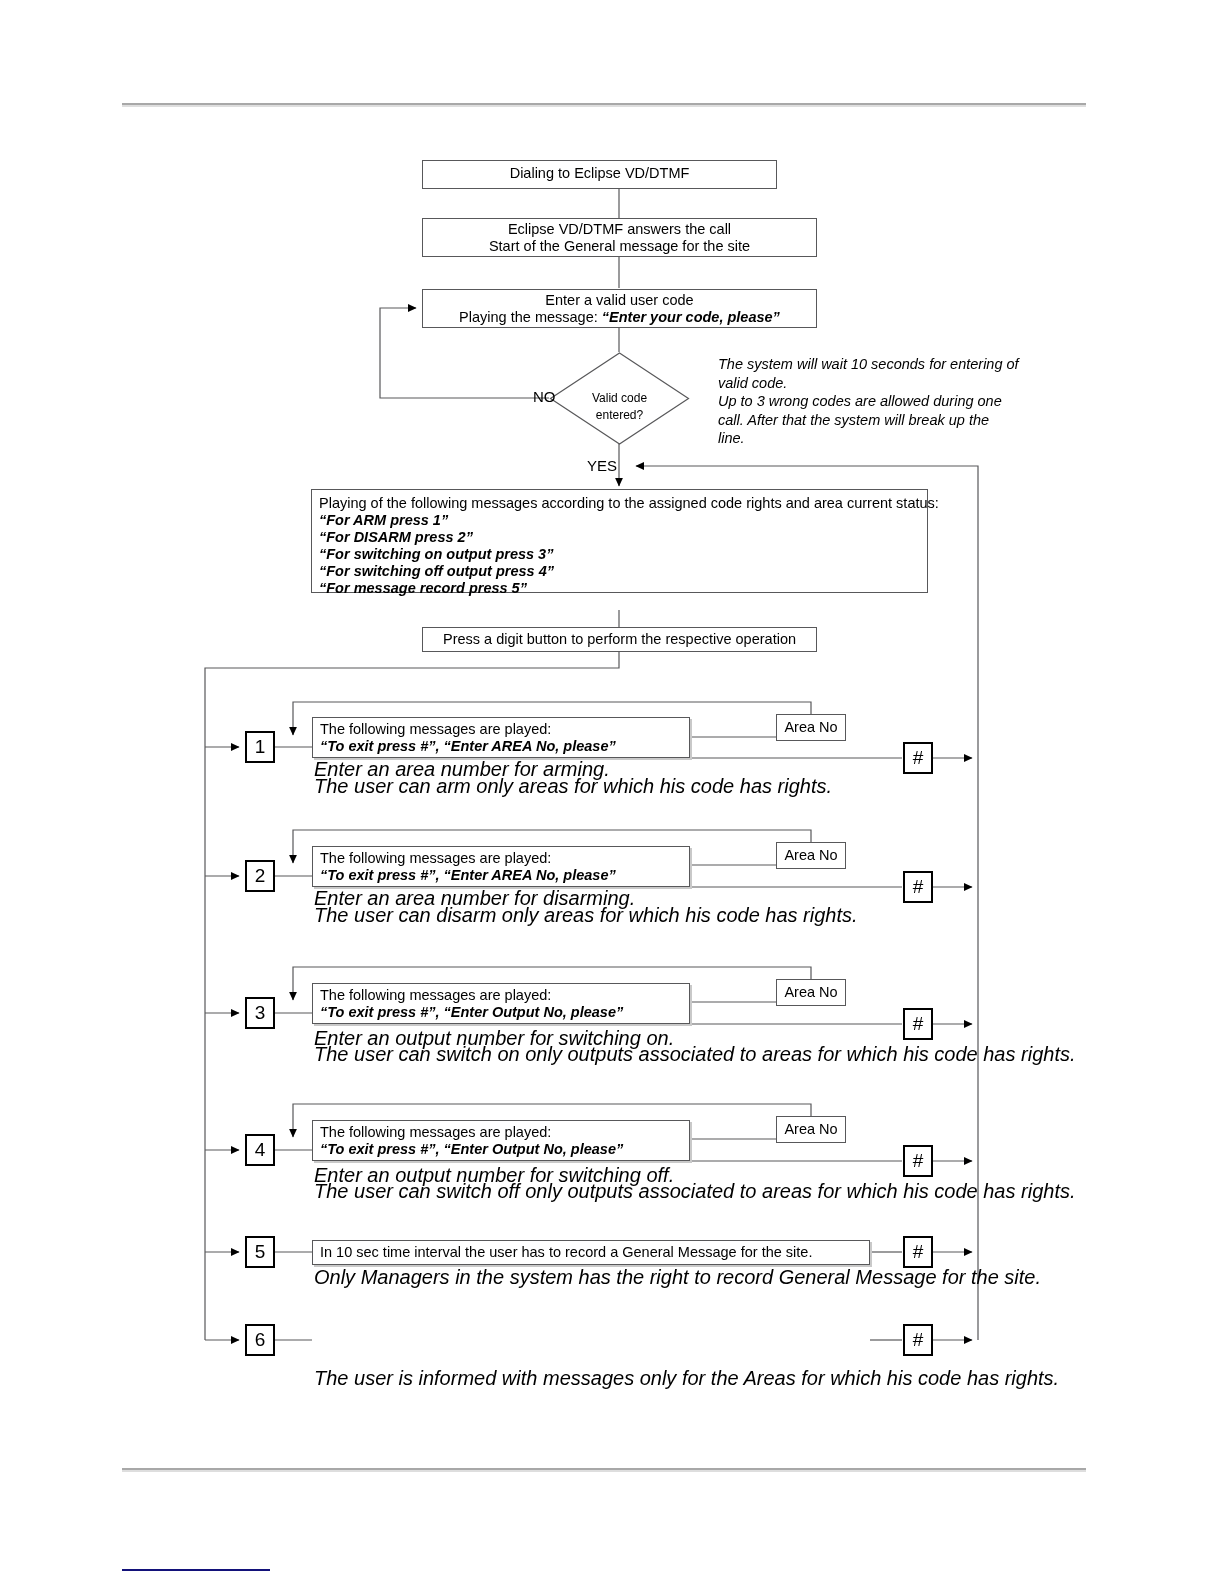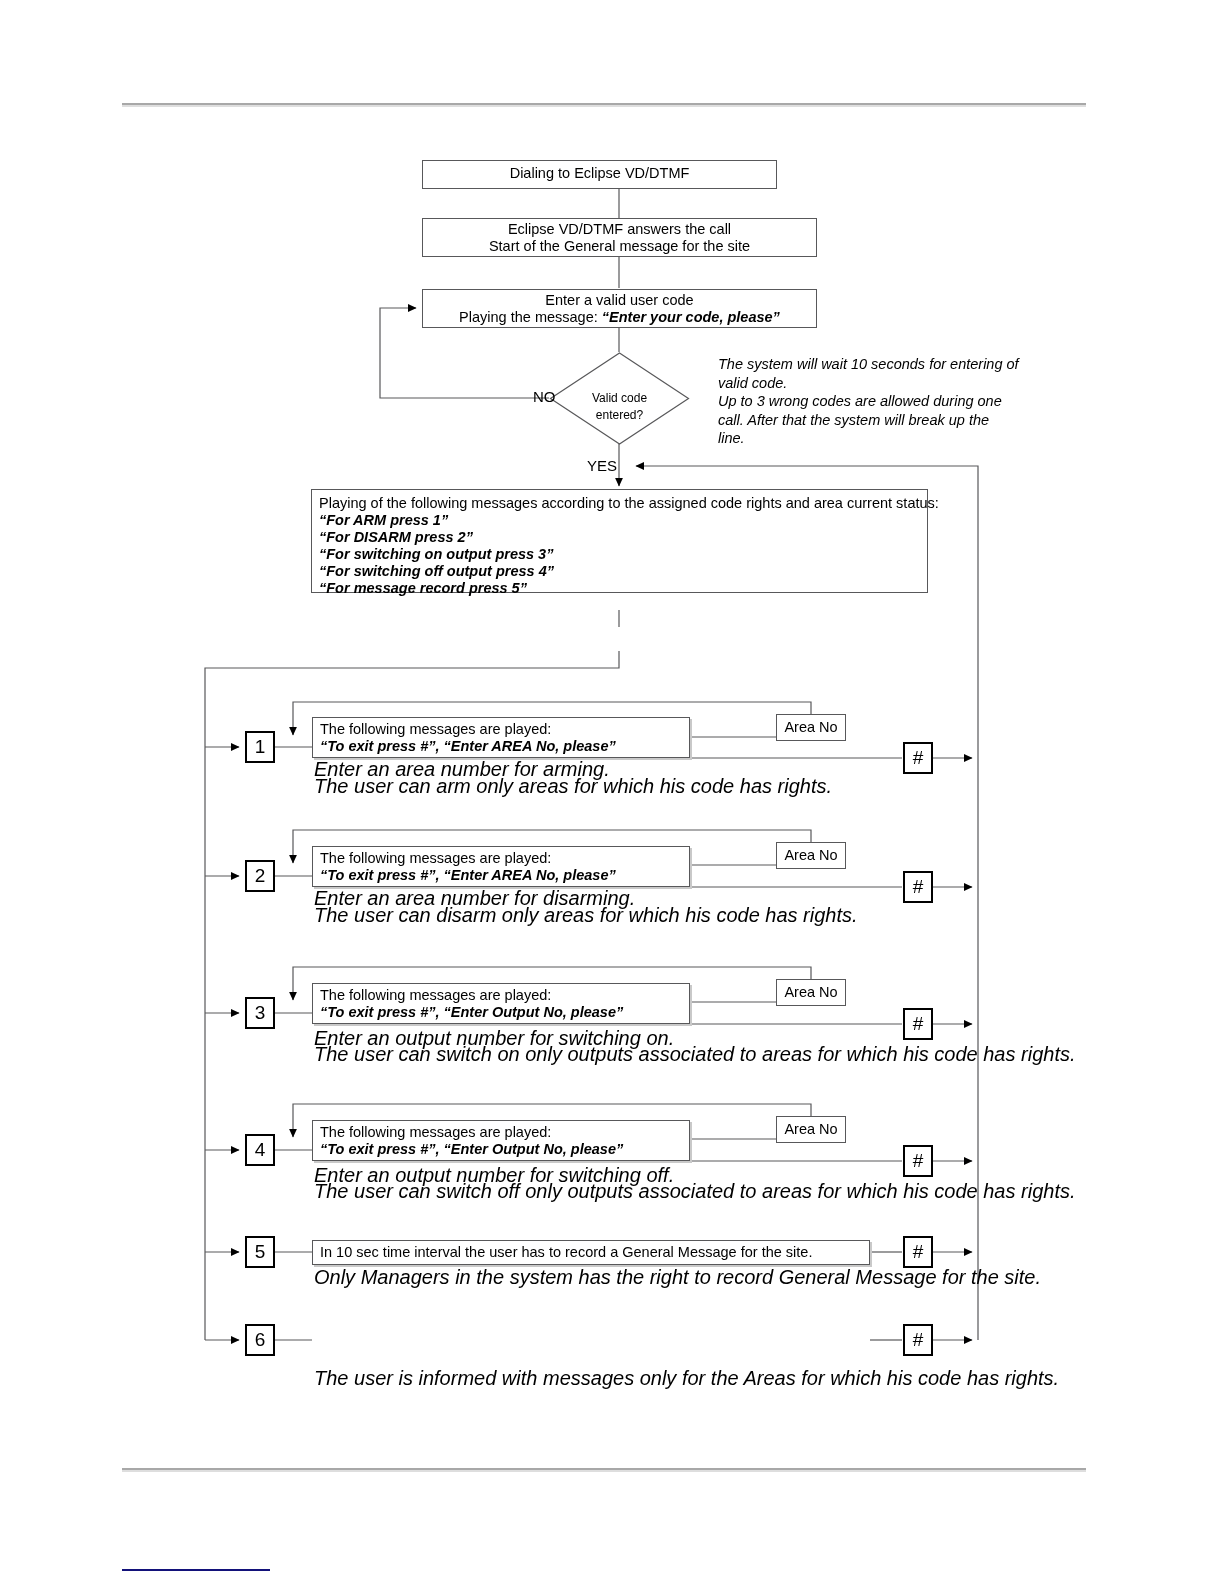--- a/index.html
+++ b/index.html
@@ -244,20 +244,25 @@
     <div class="pad" style="padding:5px 7px;">
       <span class="ln">Playing of the following messages according to the assigned code rights and area current status:</span>
       <span class="ln bi">“For ARM press 1”</span>
       <span class="ln bi">“For DISARM press 2”</span>
       <span class="ln bi">“For switching on output press 3”</span>
       <span class="ln bi">“For switching off output press 4”</span>
       <span class="ln bi">“For message record press 5”</span>
     </div>
   </div>
 
+  <div class="box center" style="left:422px; top:627px; width:395px; height:25px;">
+    <div class="pad" style="padding:3px 8px;">
+      <span class="ln">Press a digit button to perform the respective operation</span>
+    </div>
+  </div>
 
   <div class="keybox" style="left:245px; top:731px;">1</div>
   <div class="box shadow" style="left:312px; top:717px; width:378px; height:41px;">
     <div class="pad" style="padding:3px 7px;">
       <span class="ln">The following messages are played:</span>
       <span class="ln bi">“To exit press #”, “Enter AREA No, please”</span>
     </div>
   </div>
   <div class="box center" style="left:776px; top:714px; width:70px; height:27px;">
     <div class="pad" style="padding:4px 6px;">

